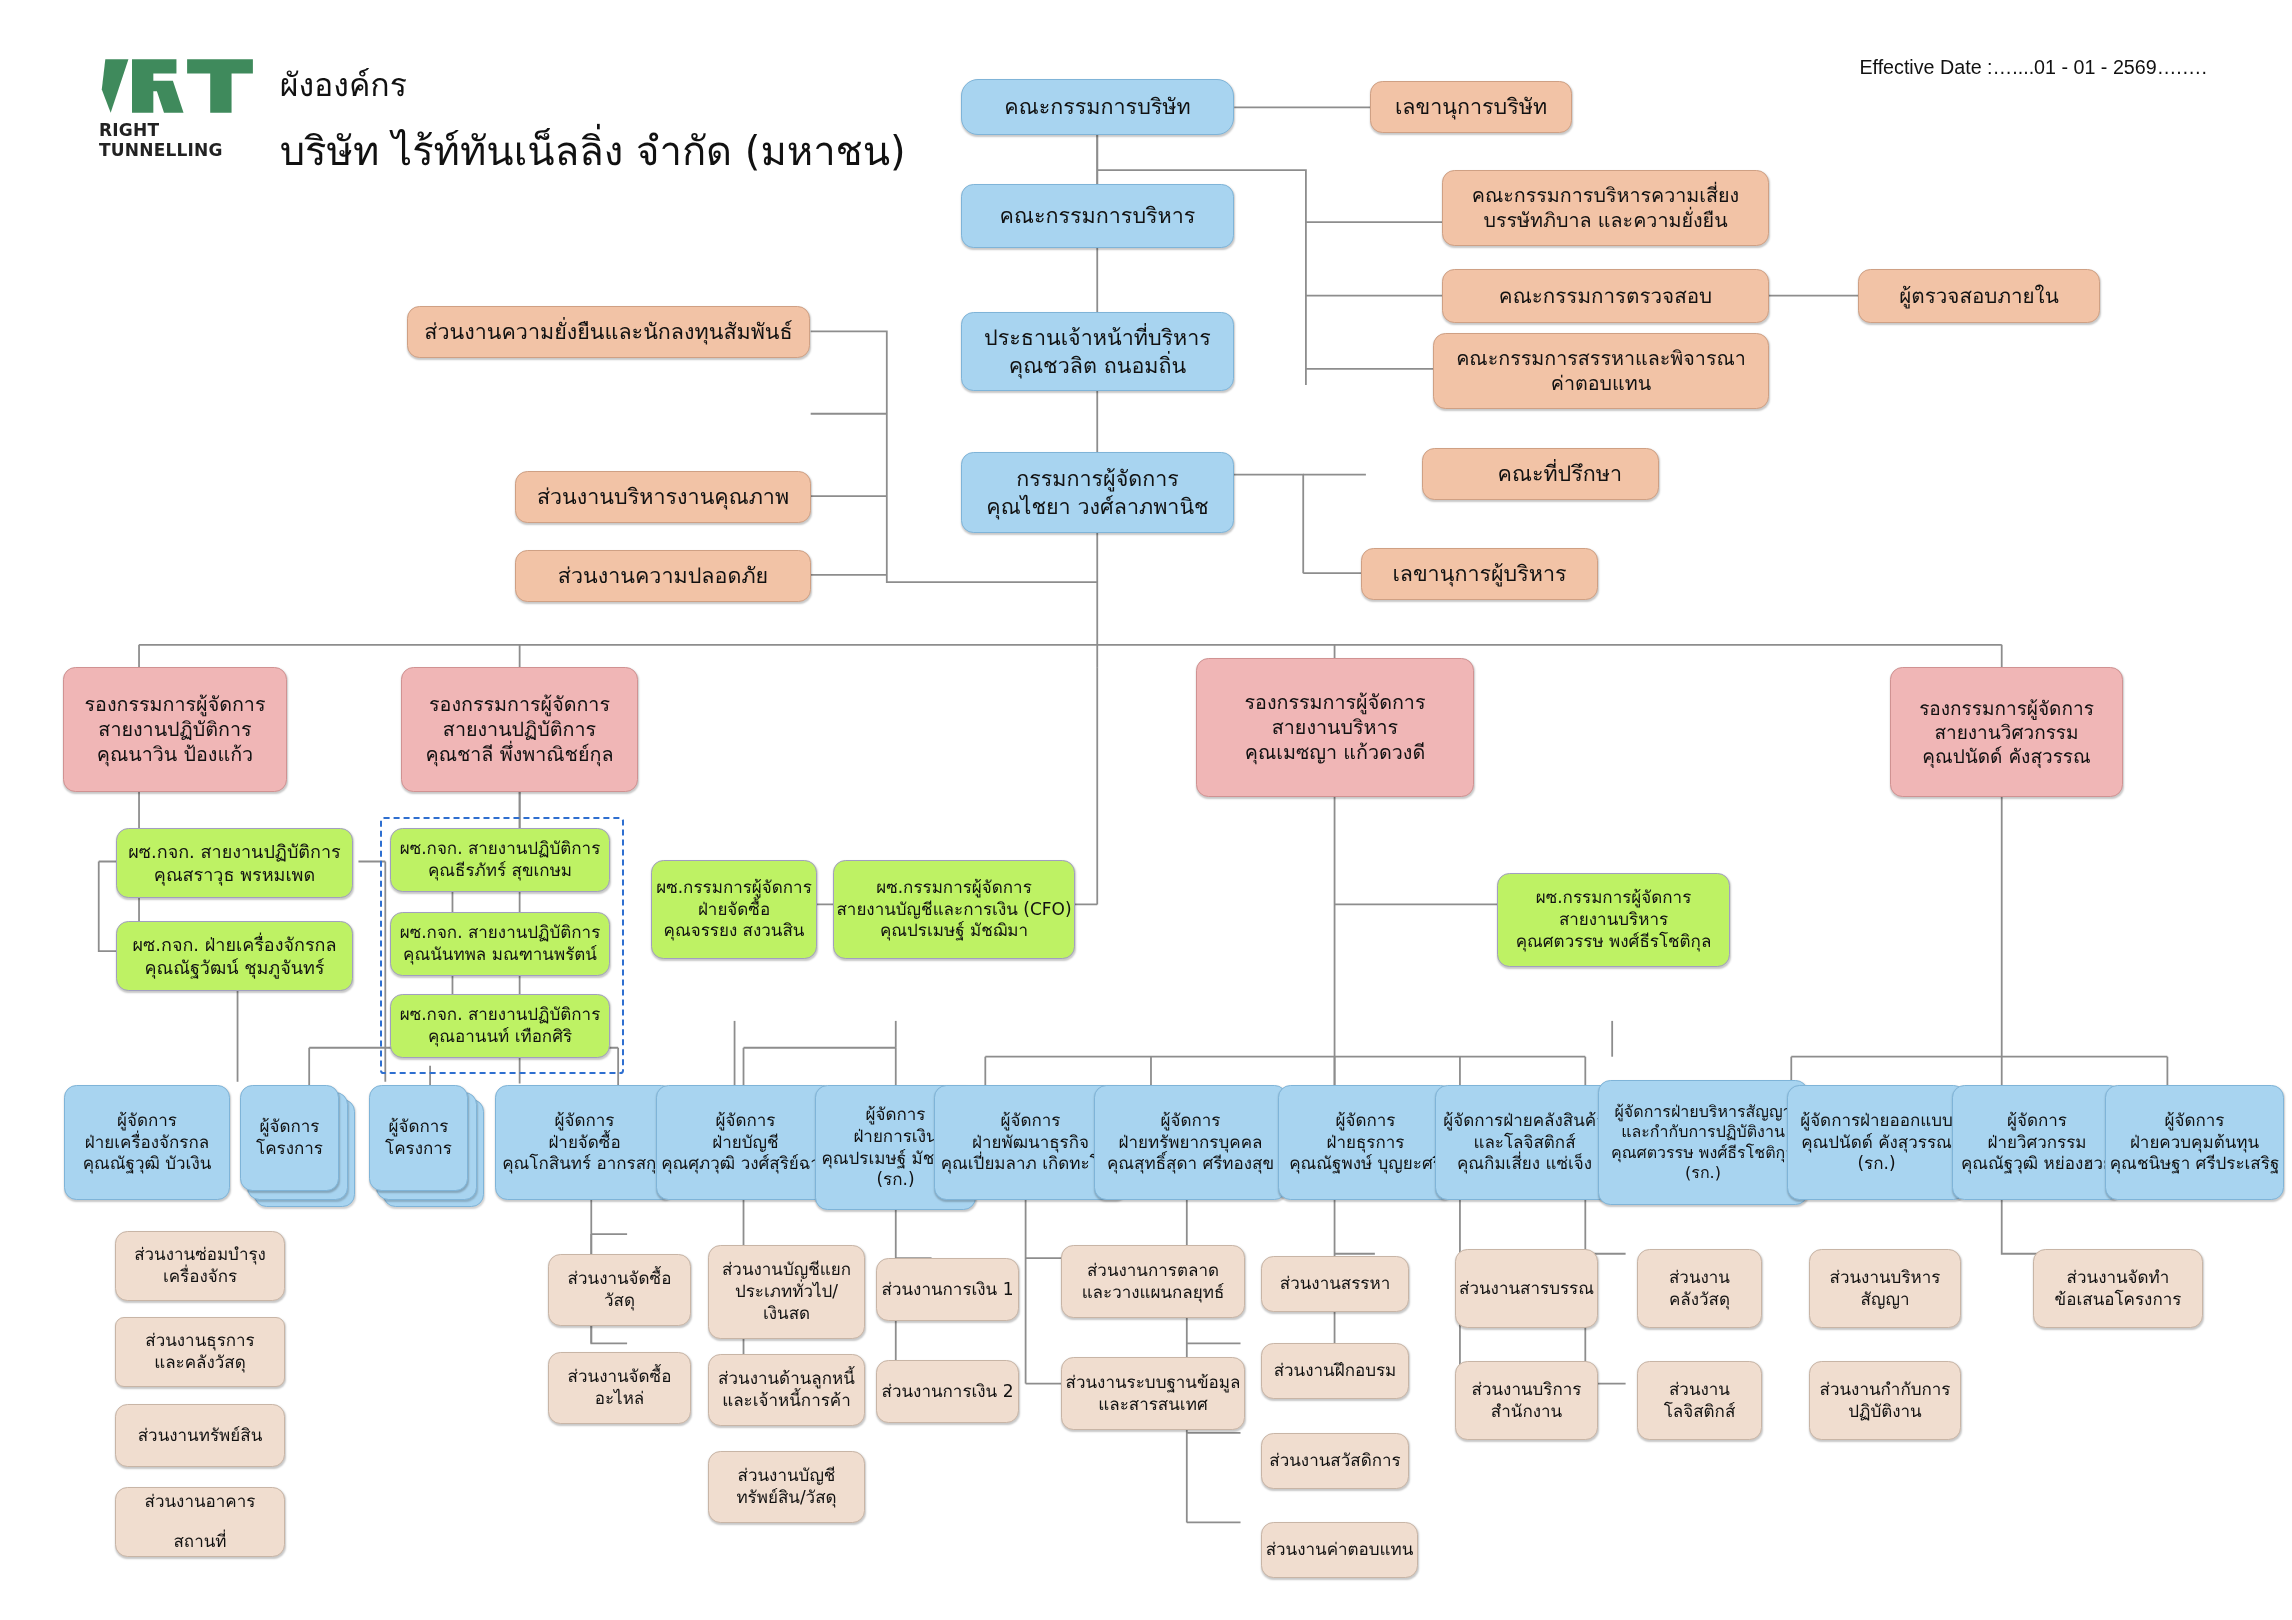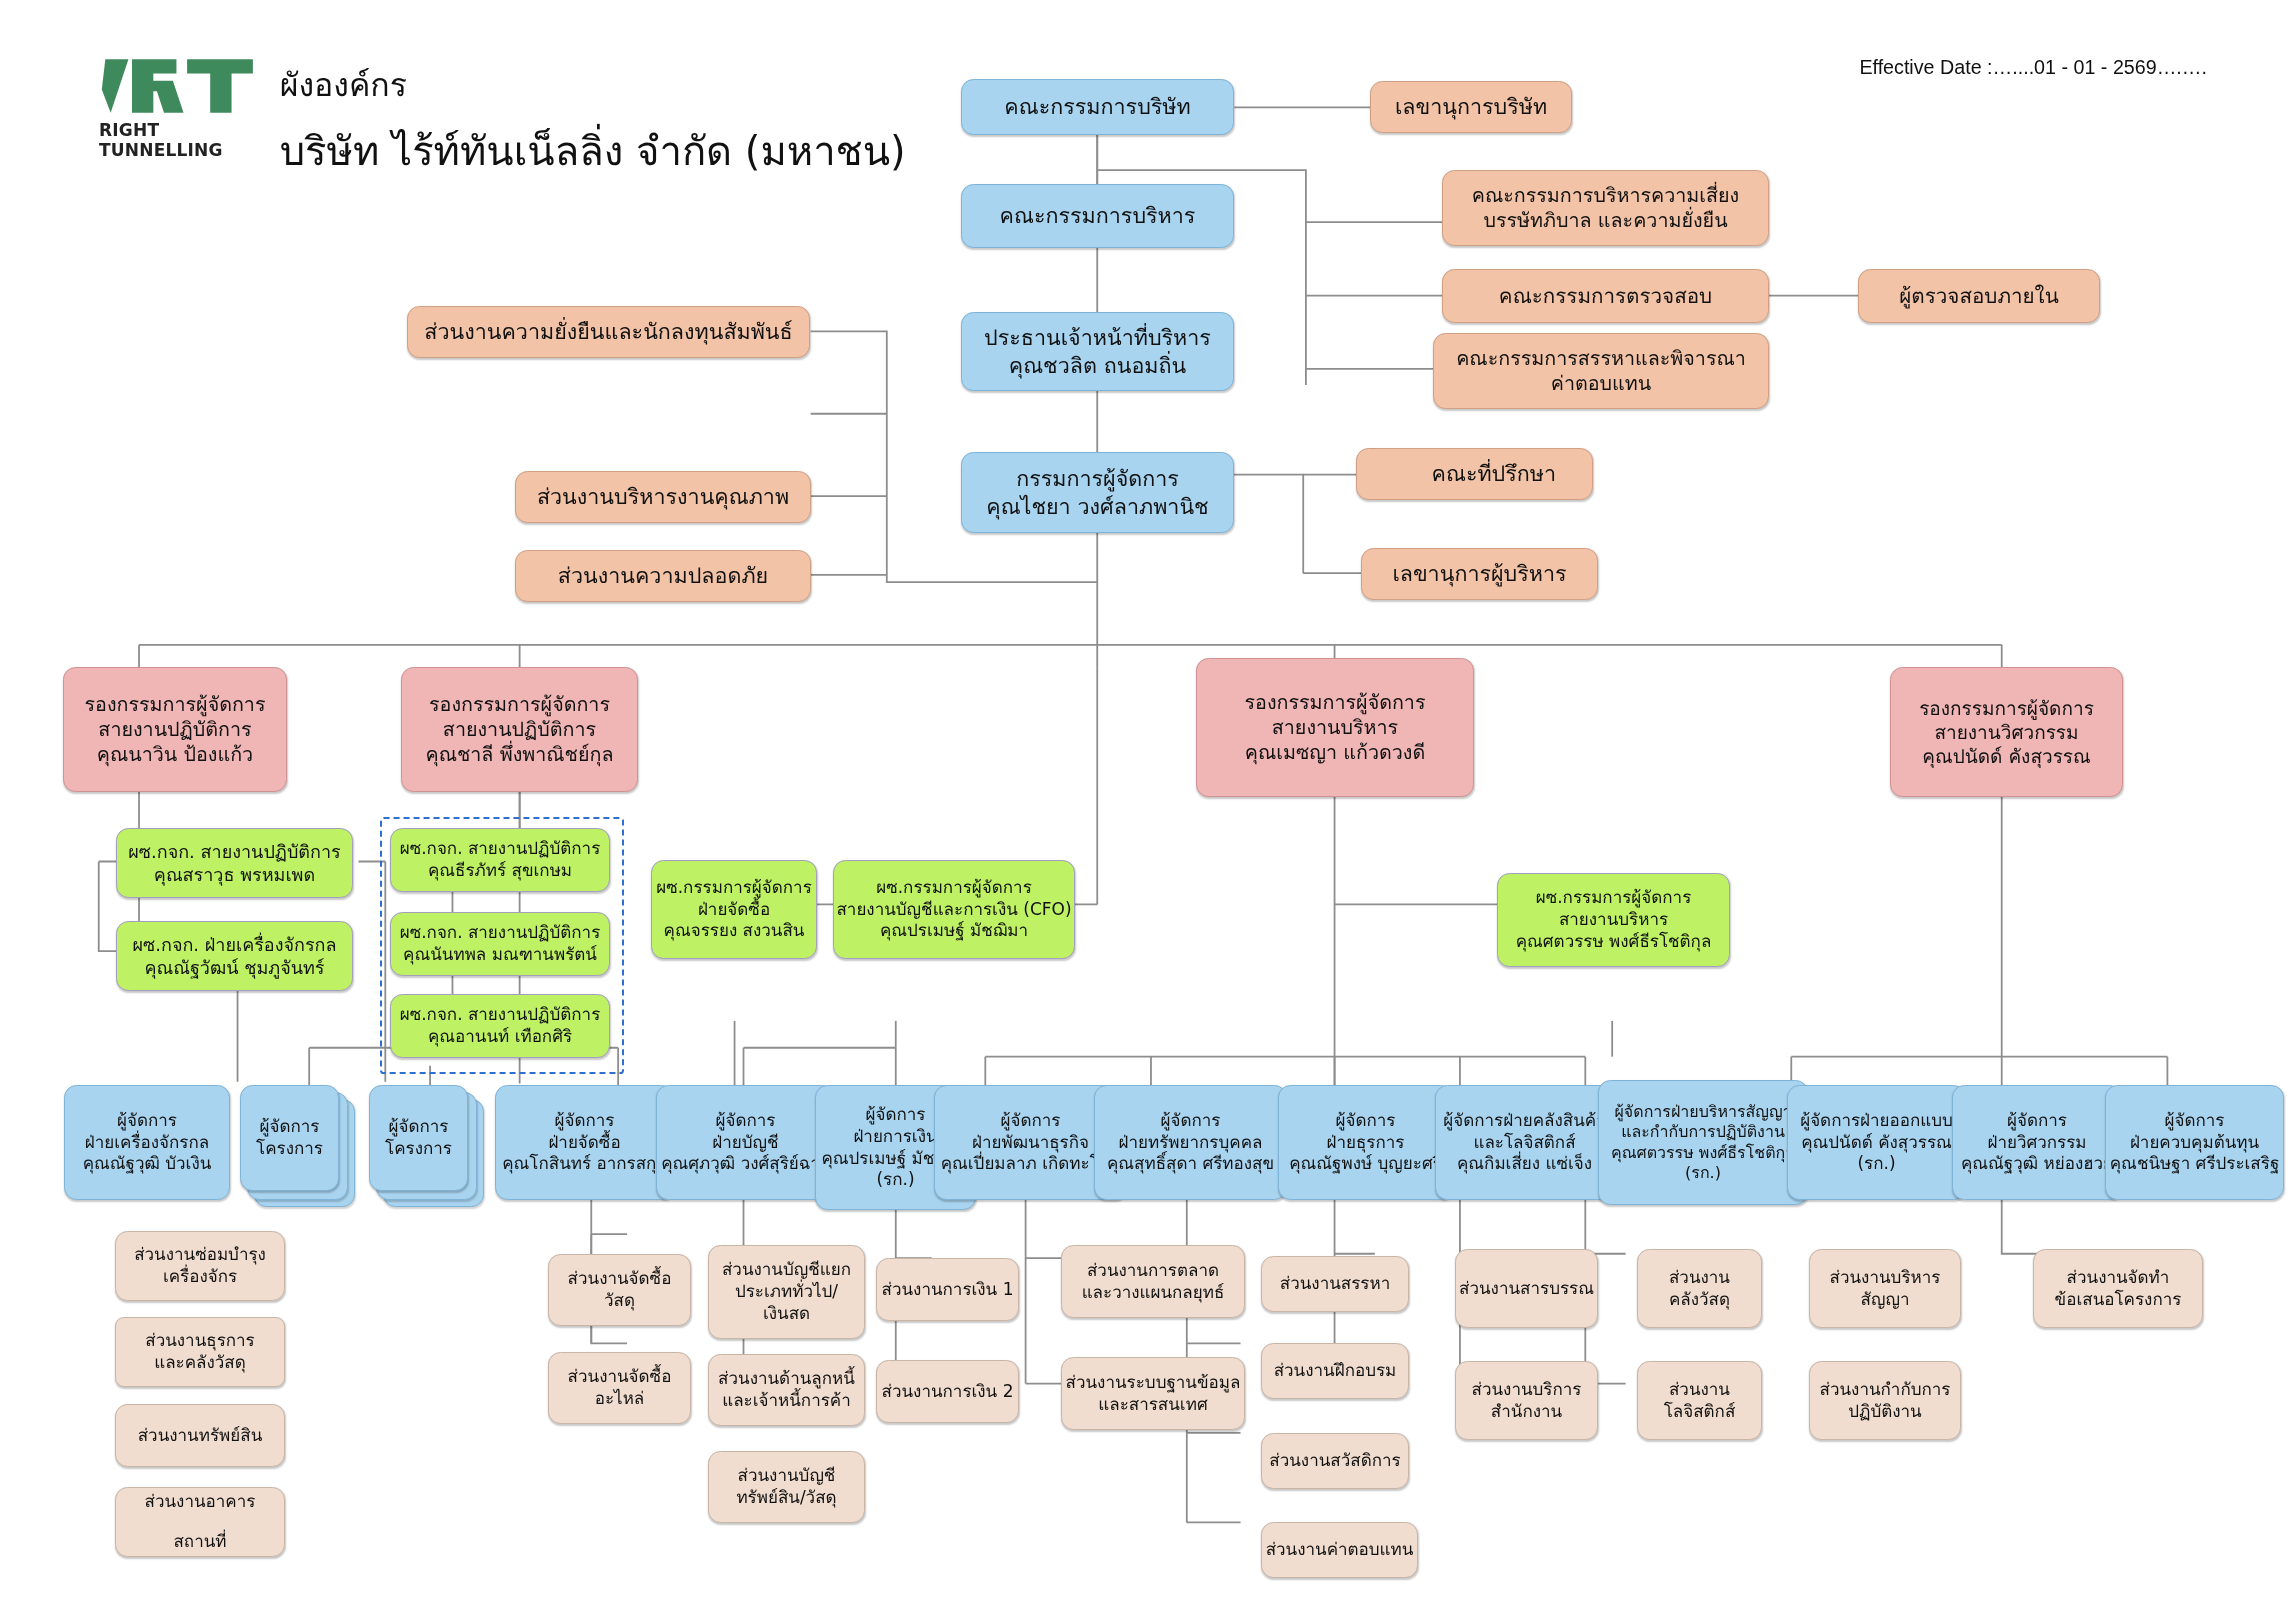--- a/index.html
+++ b/index.html
@@ -203,21 +203,21 @@
     <div id="titles">
       <div class="t1">ผังองค์กร</div>
       <div class="t2">บริษัท ไร้ท์ทันเน็ลลิ่ง จำกัด (มหาชน)</div>
     </div>
   </div>
 
   <div id="effdate">Effective Date :…....01 - 01 - 2569….….</div>
 
   <div id="dashbox"></div>
 
-  <div class="node blue f24" style="left:961px;top:79px;width:273px;height:56px;">
+  <div class="node blue f24" style="left:961px;top:79px;width:273px;height:56px;border-radius:17px;">
     <span class="ln">คณะกรรมการบริษัท</span>
   </div>
 
   <div class="node orange f24" style="left:1370px;top:81px;width:202px;height:52px;">
     <span class="ln">เลขานุการบริษัท</span>
   </div>
 
   <div class="node orange f22" style="left:1442px;top:170px;width:327px;height:76px;">
     <span class="ln">คณะกรรมการบริหารความเสี่ยง</span>
     <span class="ln">บรรษัทภิบาล และความยั่งยืน</span>
@@ -243,21 +243,21 @@
   <div class="node blue f24" style="left:961px;top:312px;width:273px;height:79px;">
     <span class="ln">ประธานเจ้าหน้าที่บริหาร</span>
     <span class="ln">คุณชวลิต  ถนอมถิ่น</span>
   </div>
 
   <div class="node blue f24" style="left:961px;top:452px;width:273px;height:81px;">
     <span class="ln">กรรมการผู้จัดการ</span>
     <span class="ln">คุณไชยา วงศ์ลาภพานิช</span>
   </div>
 
-  <div class="node orange f24" style="left:1356px;top:448px;width:237px;height:52px;padding-left:44px;">
+  <div class="node orange f24" style="left:1422px;top:448px;width:237px;height:52px;padding-left:44px;">
     <span class="ln">คณะที่ปรึกษา</span>
   </div>
 
   <div class="node orange f24" style="left:1361px;top:548px;width:237px;height:52px;">
     <span class="ln">เลขานุการผู้บริหาร</span>
   </div>
 
   <div class="node orange f24" style="left:407px;top:306px;width:403px;height:52px;">
     <span class="ln">ส่วนงานความยั่งยืนและนักลงทุนสัมพันธ์</span>
   </div>

